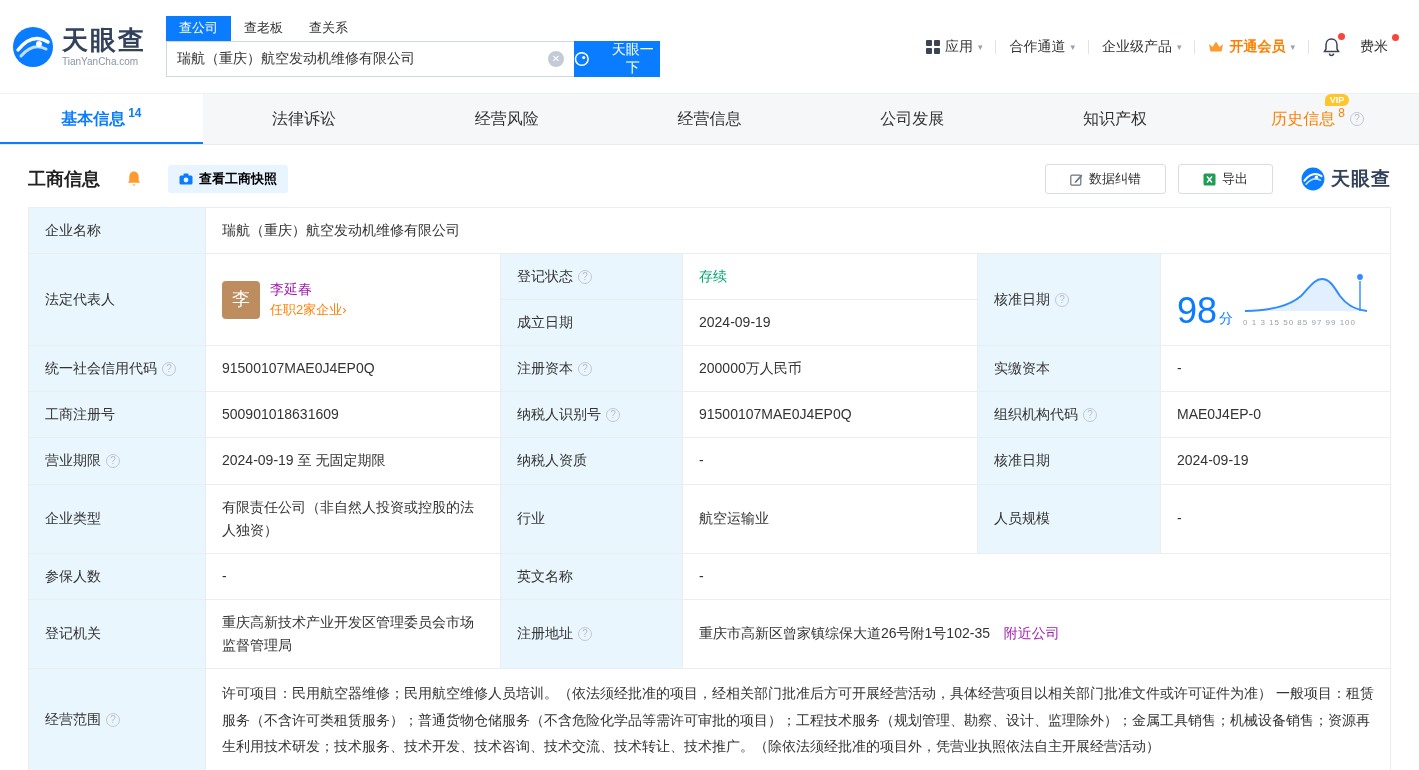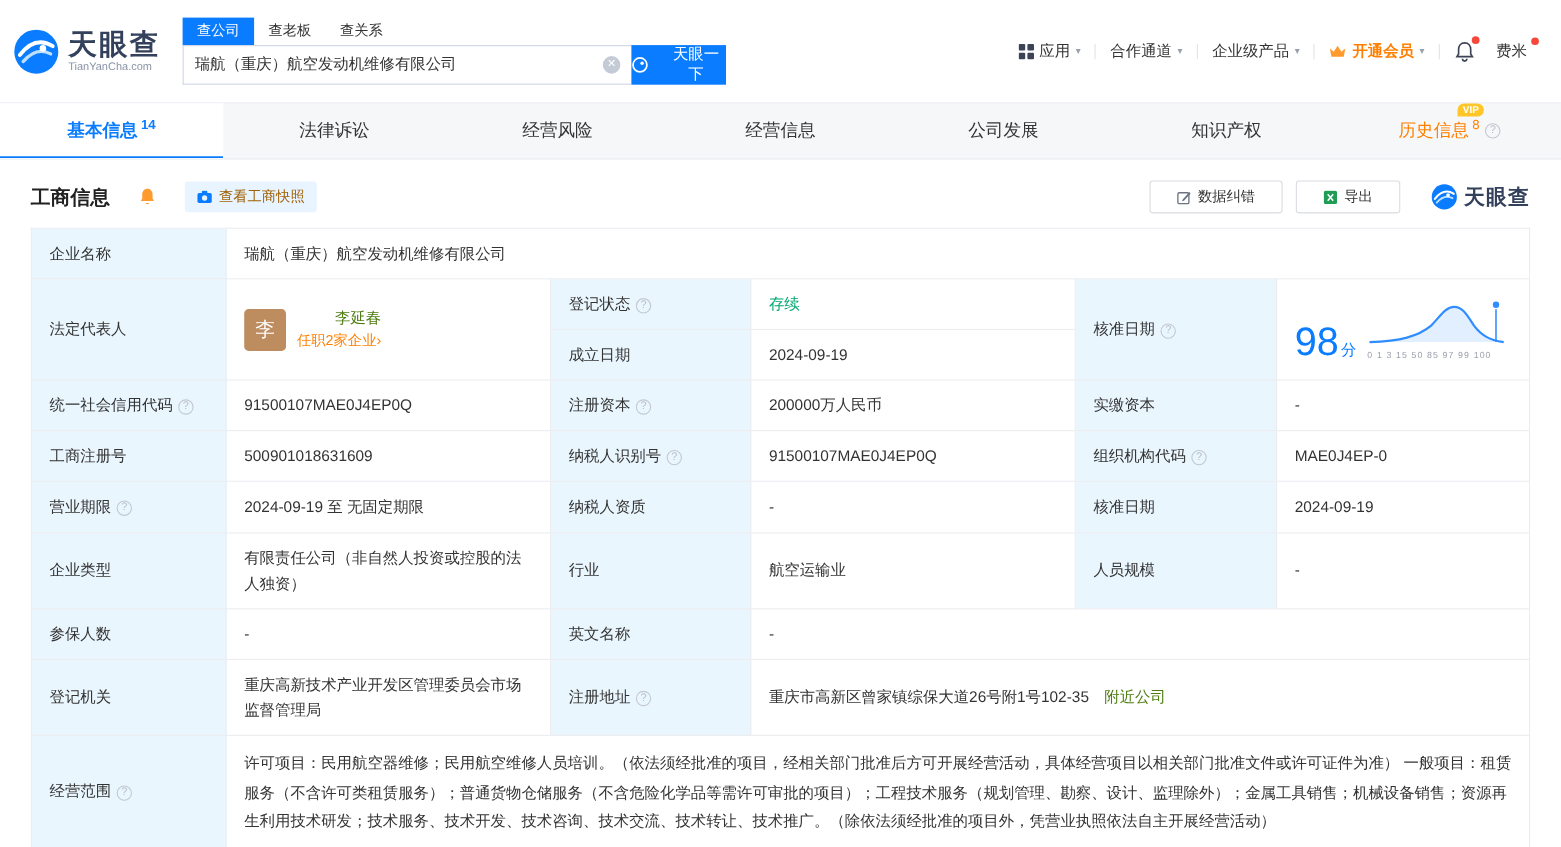--- a/index.html
+++ b/index.html
@@ -43,34 +43,34 @@
   .tab.history { color:#ff8000; }
   .tab .lblwrap { position:relative; }
   .vip-badge { position:absolute; top:-15px; right:-14px; background:#ffc629; color:#fff; font-size:9px; font-weight:bold;
     padding:1px 5px; border-radius:7px 7px 7px 0; line-height:1.2; }
   .tab .help { margin-left:5px; }
 
   
   .section-head { display:flex; align-items:center; gap:26px; padding:19px 28px 13px; }
   .section-title { font-size:18px; font-weight:bold; color:#222; }
   .snap-btn { display:flex; align-items:center; gap:6px; background:#e8f4ff; border:none; border-radius:3px;
-    color:#a16207; font-size:13px; padding:5px 11px; cursor:pointer; font-family:inherit; }
+    color:#000000; font-size:13px; padding:5px 11px; cursor:pointer; font-family:inherit;font-weight:bold; }
   .right-tools { margin-left:auto; display:flex; align-items:center; gap:12px; }
   .ghost-btn { display:flex; align-items:center; gap:6px; background:#fff; border:1px solid #d9dce1; border-radius:3px;
     color:#333; font-size:13px; padding:5px 24px; cursor:pointer; font-family:inherit; }
   .watermark { display:flex; align-items:center; gap:6px; margin-left:16px; font-size:19px; font-weight:bold; color:#33415c; letter-spacing:1px; }
 
   
   .info-table { width:1363px; margin:0 28px; border-collapse:collapse; table-layout:fixed; }
   .info-table td { border:1px solid #ebedf0; padding:11px 16px; font-size:14px; line-height:1.65;
     color:#333; vertical-align:middle; word-break:break-all; }
   td.lbl { background:#eaf6fe; word-break:keep-all; }
   .help { display:inline-block; width:14px; height:14px; border:1px solid #c3c8d0; border-radius:50%;
     color:#b7bdc6; font-size:10px; line-height:12px; text-align:center; margin-left:5px; vertical-align:1px; cursor:pointer; }
-  a.link { color:#4d7c0f; text-decoration:none; cursor:pointer;text-align:right; }
+  a.link { color:#a21caf; text-decoration:none; cursor:pointer; }
   .green { color:#00a870; }
   .orange { color:#ff8000; }
 
   .rep { display:flex; align-items:center; gap:10px; }
   .avatar { width:38px; height:38px; flex:none; border-radius:4px; background:#bd8c5f; color:#fff;
     font-size:18px; display:flex; align-items:center; justify-content:center; cursor:pointer; }
   .rep-info { display:flex; flex-direction:column; line-height:1.5; }
   .rep-info .sub { font-size:13px; }
 
   .score-wrap { display:flex; align-items:flex-end; gap:10px; }

